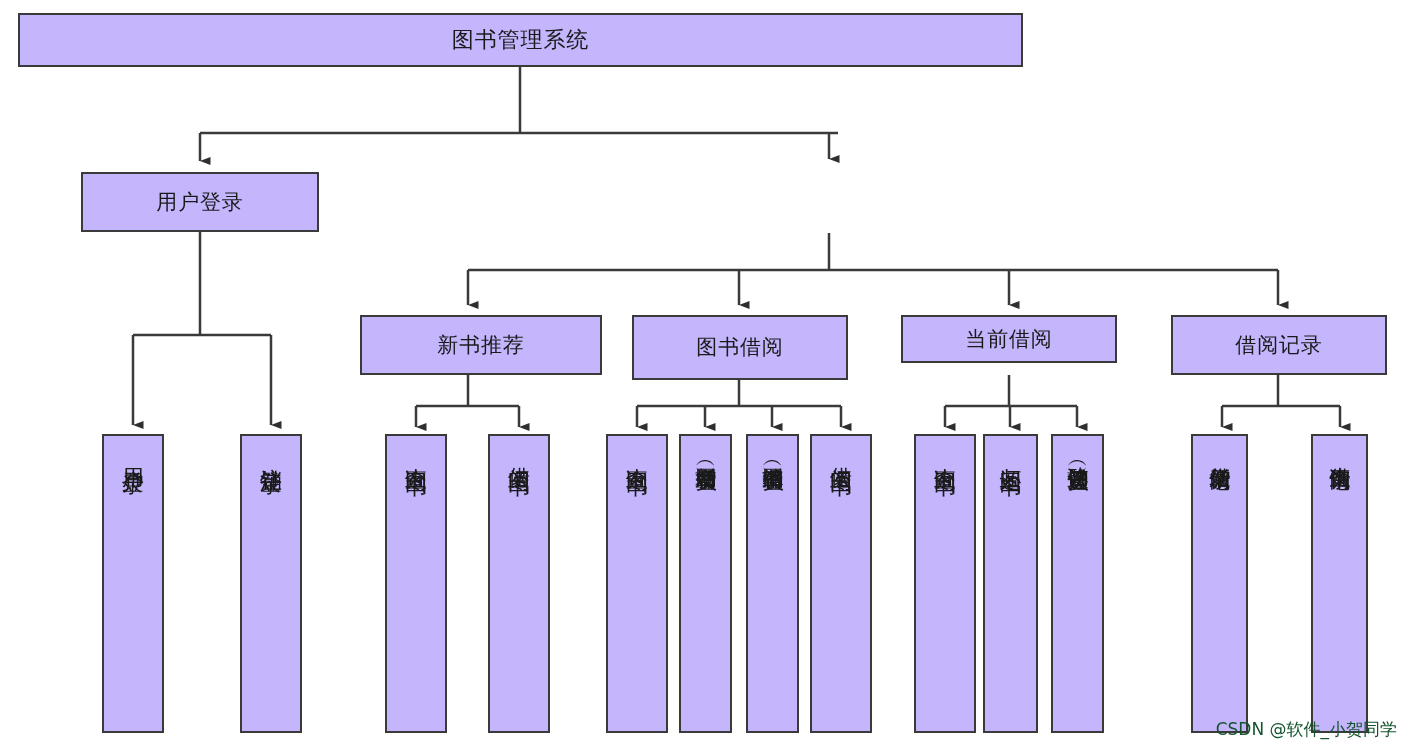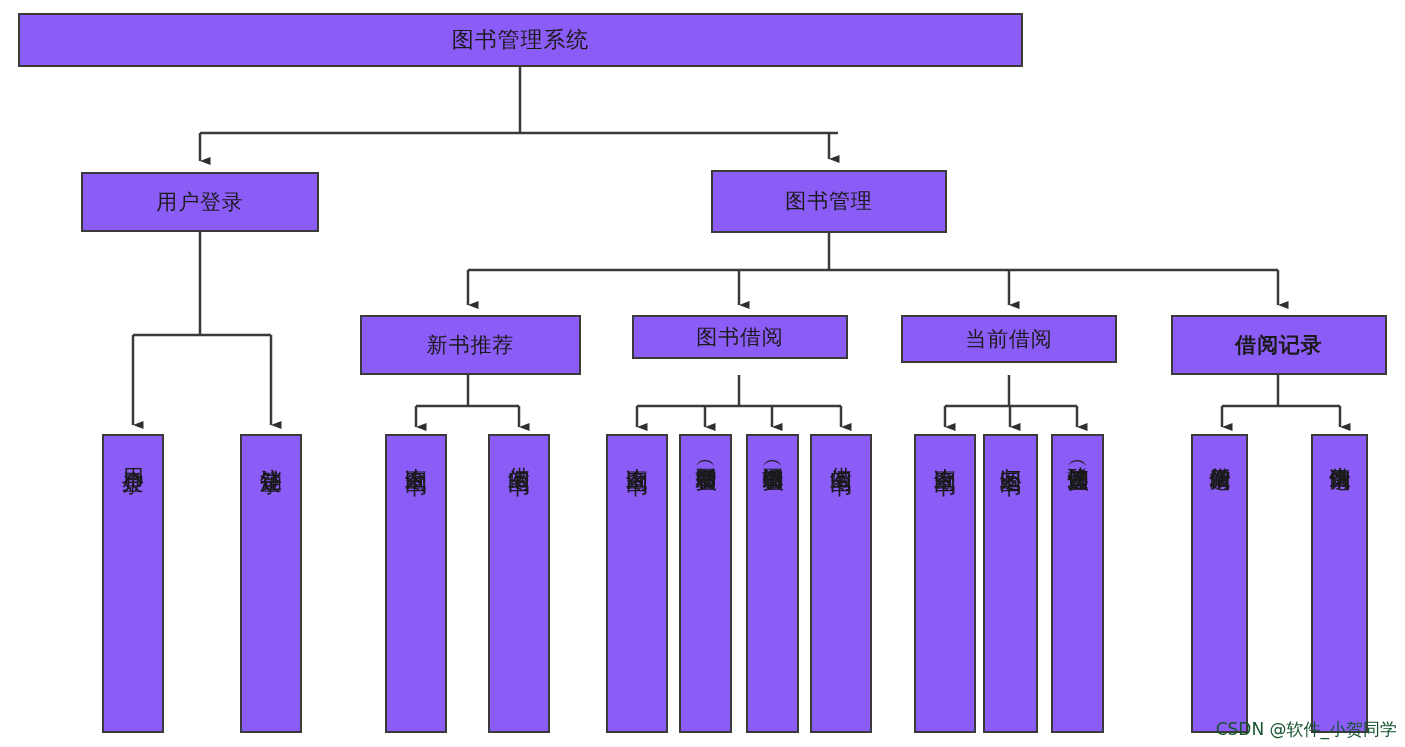--- a/index.html
+++ b/index.html
@@ -16,21 +16,21 @@
     overflow: hidden;
   }
   #edges {
     position: absolute;
     left: 0; top: 0;
     width: 1405px; height: 747px;
     pointer-events: none;
   }
   .node {
     position: absolute;
-    background: #8b5cf6;
+    background: #c4b5fd;
     border: 2.5px solid #3a3a3a;
     display: flex;
     align-items: center;
     justify-content: center;
     z-index: 2;
   }
   .node .label {
     color: #1a1a1a;
     letter-spacing: 0.04em;
     white-space: nowrap;
@@ -126,37 +126,34 @@
   </svg>
 
   <div class="node title horiz" style="left:18px; top:13px; width:1005px; height:54px;">
     <span class="label">图书管理系统</span>
   </div>
 
   <div class="node horiz" style="left:81px; top:172px; width:238px; height:60px;">
     <span class="label">用户登录</span>
   </div>
 
-  <div class="node horiz" style="left:711px; top:170px; width:236px; height:63px;">
-    <span class="label">图书管理</span>
-  </div>
-
-  <div class="node horiz" style="left:360px; top:315px; width:221px; height:60px;">
+
+  <div class="node horiz" style="left:360px; top:315px; width:242px; height:60px;">
     <span class="label">新书推荐</span>
   </div>
 
-  <div class="node horiz" style="left:632px; top:315px; width:216px; height:44px;">
+  <div class="node horiz" style="left:632px; top:315px; width:216px; height:65px;">
     <span class="label">图书借阅</span>
   </div>
 
   <div class="node horiz" style="left:901px; top:315px; width:216px; height:48px;">
     <span class="label">当前借阅</span>
   </div>
 
-  <div class="node horiz" style="left:1171px; top:315px; width:216px; height:60px;font-weight:bold;">
+  <div class="node horiz" style="left:1171px; top:315px; width:216px; height:60px;">
     <span class="label">借阅记录</span>
   </div>
 
   <div class="node vert" style="left:102px; top:434px; width:62px; height:299px;">
     <span class="label">用户登录</span>
   </div>
 
   <div class="node vert" style="left:240px; top:434px; width:62px; height:299px;">
     <span class="label">注销登录</span>
   </div>

